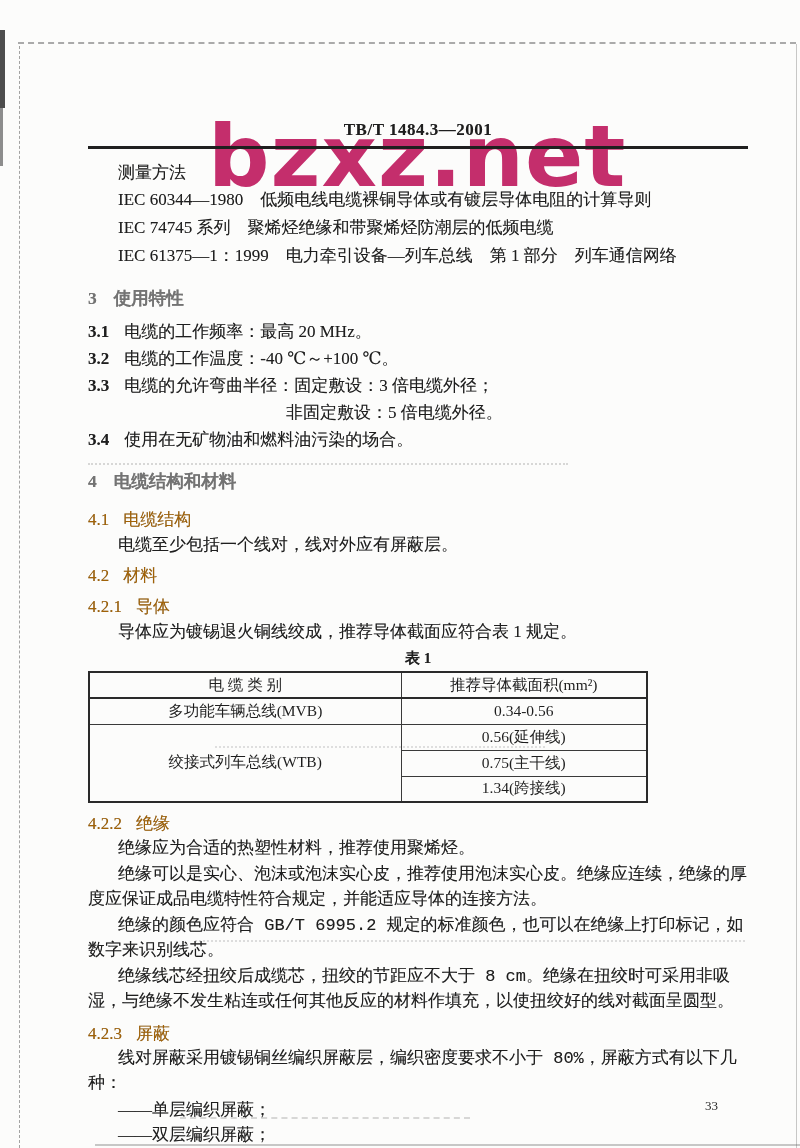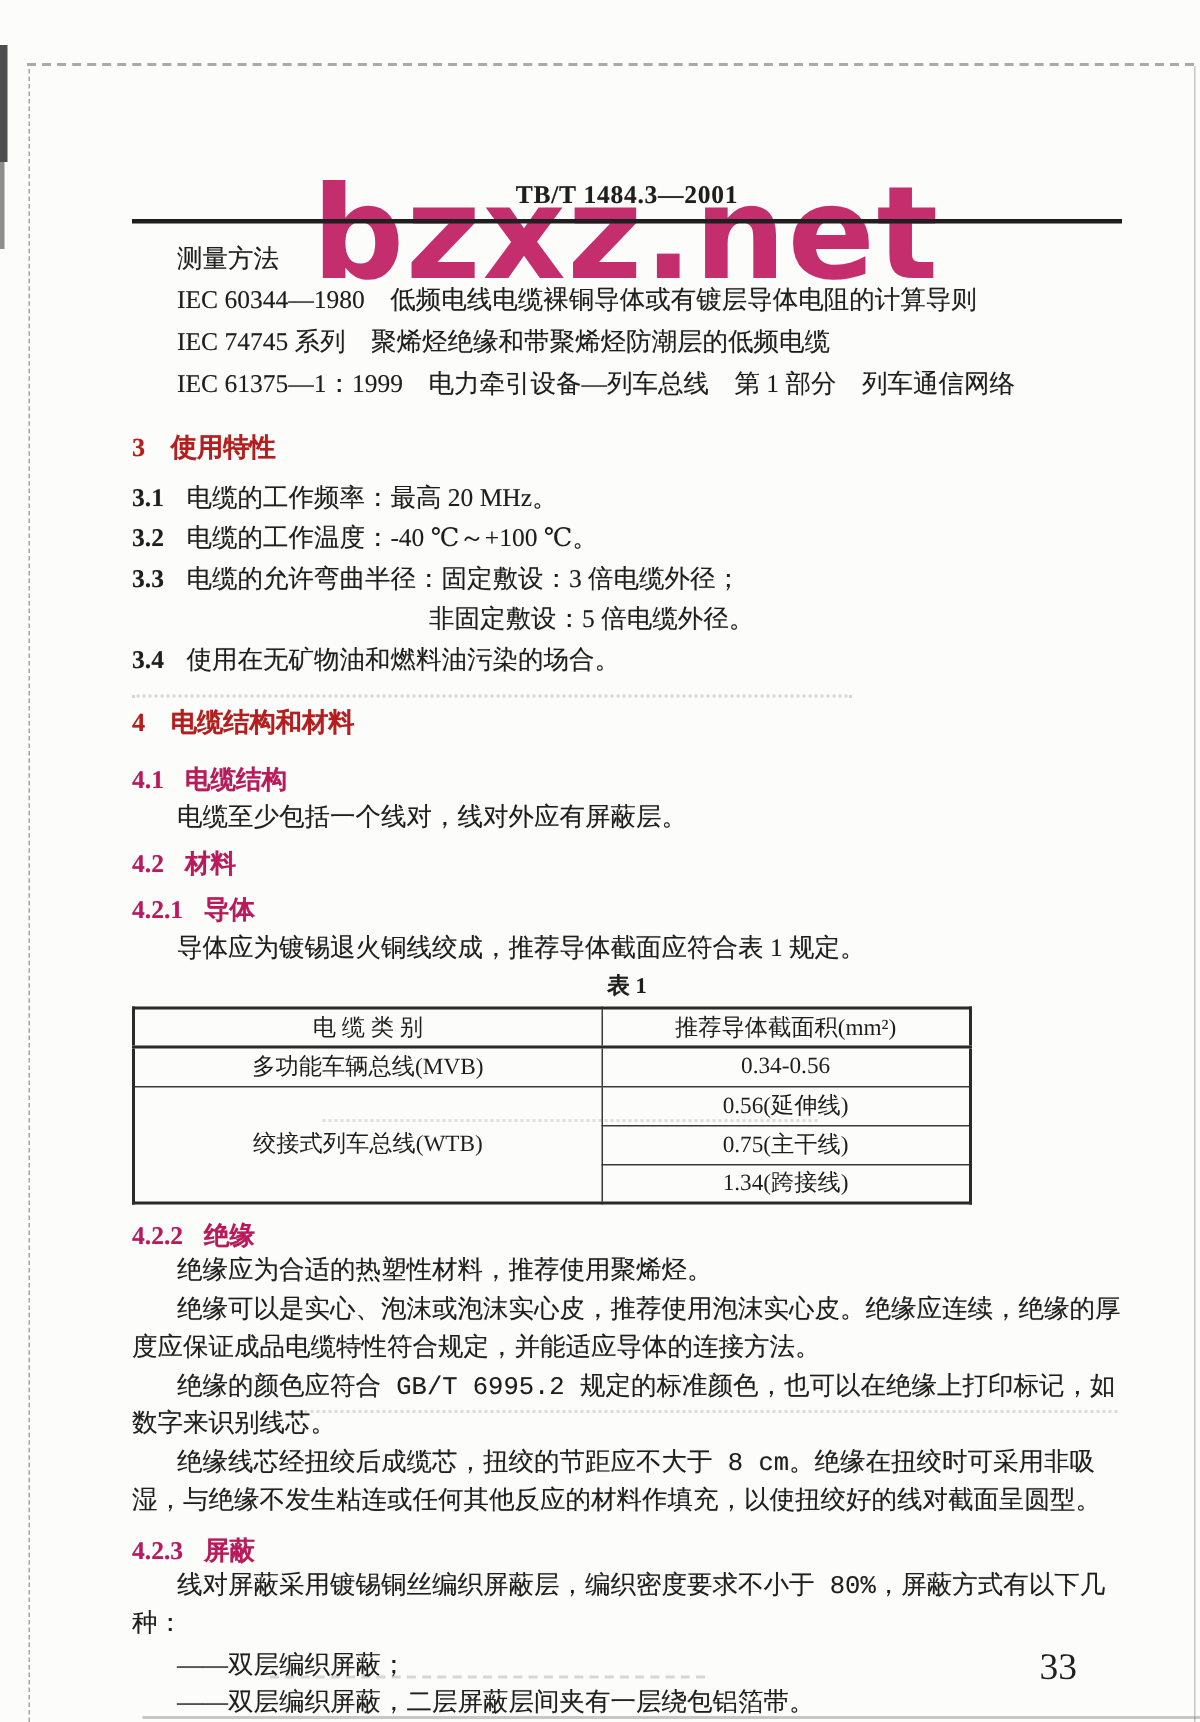--- a/index.html
+++ b/index.html
@@ -58,23 +58,23 @@
     font-size: 17px;
     letter-spacing: .5px;
     line-height: 20px;
   }
   .header-rule { height: 3px; background: #1f1f1f; margin-top: 6px; }
 
   .ind { margin-left: 30px; }
   .lbl-measure { margin-top: 11px; line-height: 26px; }
   .ref { line-height: 28px; white-space: nowrap; }
 
-  .sec-h { margin-top: 15px; line-height: 26px; font-weight: bold; font-size: 17.5px; color: #b91c1c; }
+  .sec-h { margin-top: 15px; line-height: 26px; font-weight: bold; font-size: 17.5px; color: #737373; }
   .sec-h .hn { margin-right: 17px; }
-  .sub-h { margin-top: 6px; line-height: 25px; font-weight: bold; font-size: 17px; color: #be185d; }
+  .sub-h { margin-top: 6px; line-height: 25px; font-weight: normal; font-size: 17px; color: #a16207; }
   .sub-h .hn { margin-right: 14px; }
 
   .item { line-height: 27px; }
   .item .no { font-weight: bold; margin-right: 15px; }
   .item-cont { line-height: 27px; margin-left: 198px; }
   .items { margin-top: 7px; }
 
   .body-line { line-height: 25px; text-indent: 30px; }
   .para { line-height: 25.5px; text-indent: 30px; font-family: Liberation Mono, monospace; }
   .bullet { line-height: 25.5px; margin-left: 30px; }
@@ -96,21 +96,21 @@
     padding: 0 4px;
   }
   table.t1 { border: 2px solid #2a2a2a; }
   table.t1 tr.hdr th { border-bottom: 2px solid #2a2a2a; }
   table.t1 td.c1 { width: 312px; }
 
   .page-number {
     position: absolute;
     right: 82px;
     top: 1098px;
-    font-size: 25px;
+    font-size: 13px;
     z-index: 1;
   }
 </style>
 </head>
 <body>
 
 <div class="page">
 
   <div class="art art-top-dash"></div>
   <div class="art art-left-edge"></div>
@@ -180,20 +180,21 @@
       </table>
 
     <h3 class="sub-h" style="margin-top:8px;"><span class="hn">4.2.2</span><span>绝缘</span></h3>
     <p class="para">绝缘应为合适的热塑性材料，推荐使用聚烯烃。</p>
     <p class="para">绝缘可以是实心、泡沫或泡沫实心皮，推荐使用泡沫实心皮。绝缘应连续，绝缘的厚度应保证成品电缆特性符合规定，并能适应导体的连接方法。</p>
     <p class="para">绝缘的颜色应符合 GB/T 6995.2 规定的标准颜色，也可以在绝缘上打印标记，如数字来识别线芯。</p>
     <p class="para">绝缘线芯经扭绞后成缆芯，扭绞的节距应不大于 8 cm。绝缘在扭绞时可采用非吸湿，与绝缘不发生粘连或任何其他反应的材料作填充，以使扭绞好的线对截面呈圆型。</p>
 
     <h3 class="sub-h"><span class="hn">4.2.3</span><span>屏蔽</span></h3>
     <p class="para">线对屏蔽采用镀锡铜丝编织屏蔽层，编织密度要求不小于 80%，屏蔽方式有以下几种：</p>
+    <p class="bullet">——单层编织屏蔽；</p>
     <p class="bullet">——双层编织屏蔽；</p>
     <p class="bullet">——双层编织屏蔽，二层屏蔽层间夹有一层绕包铝箔带。</p>
 
   </div>
 
   <div class="page-number">33</div>
 
 </div>
 
 </body></html>

